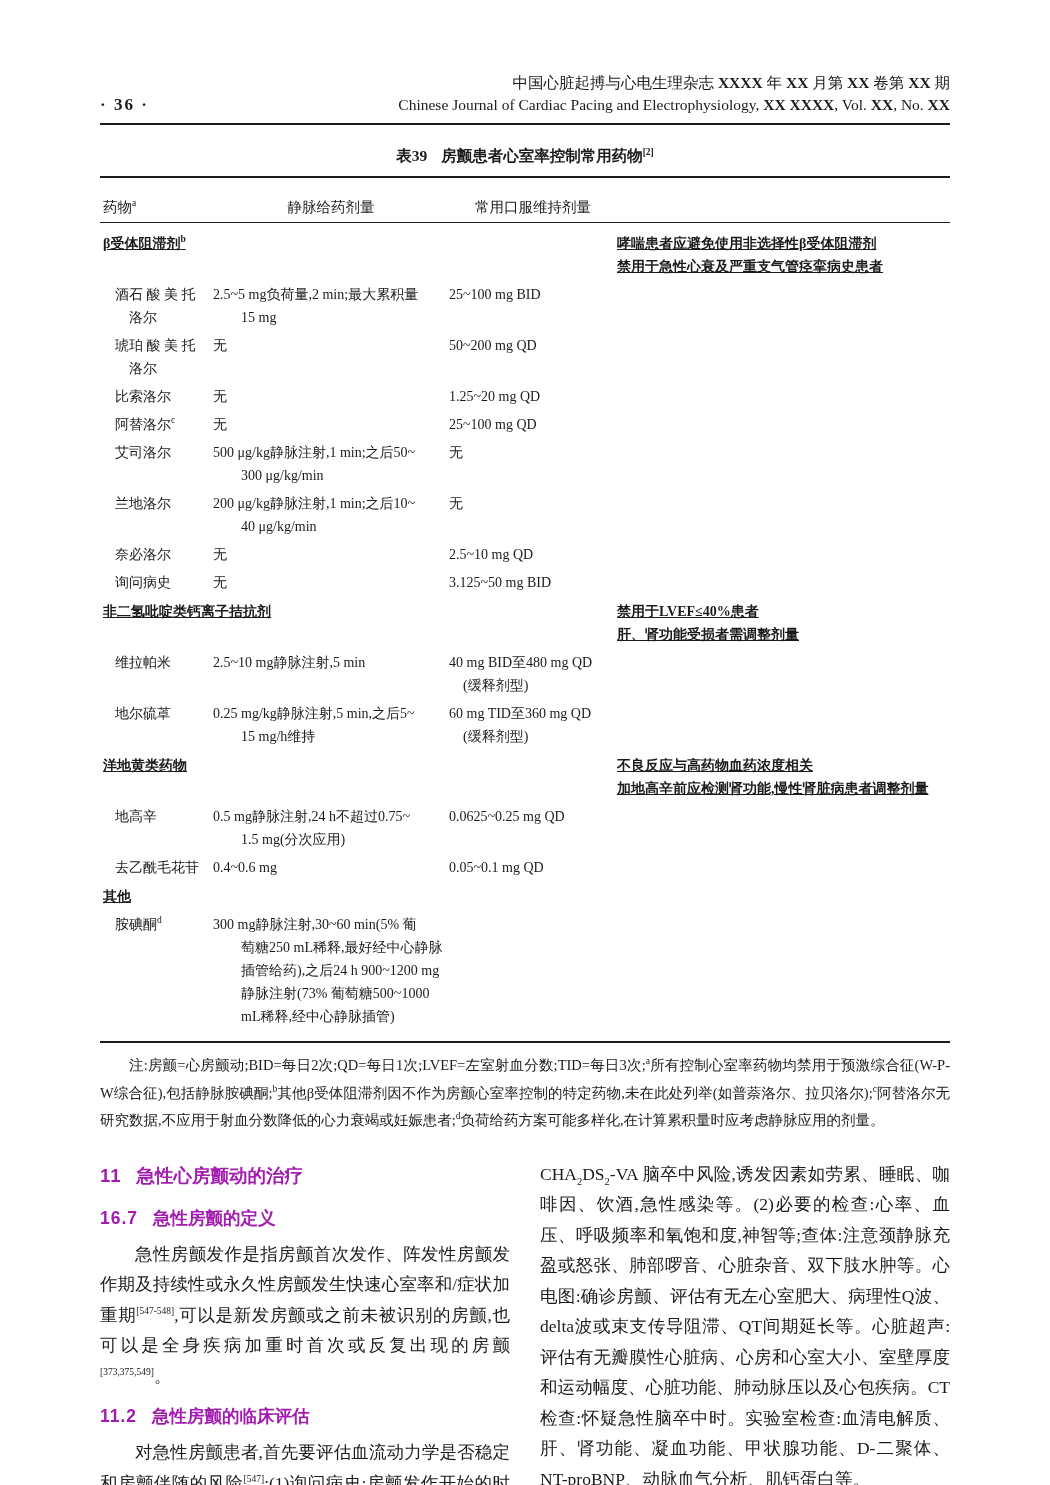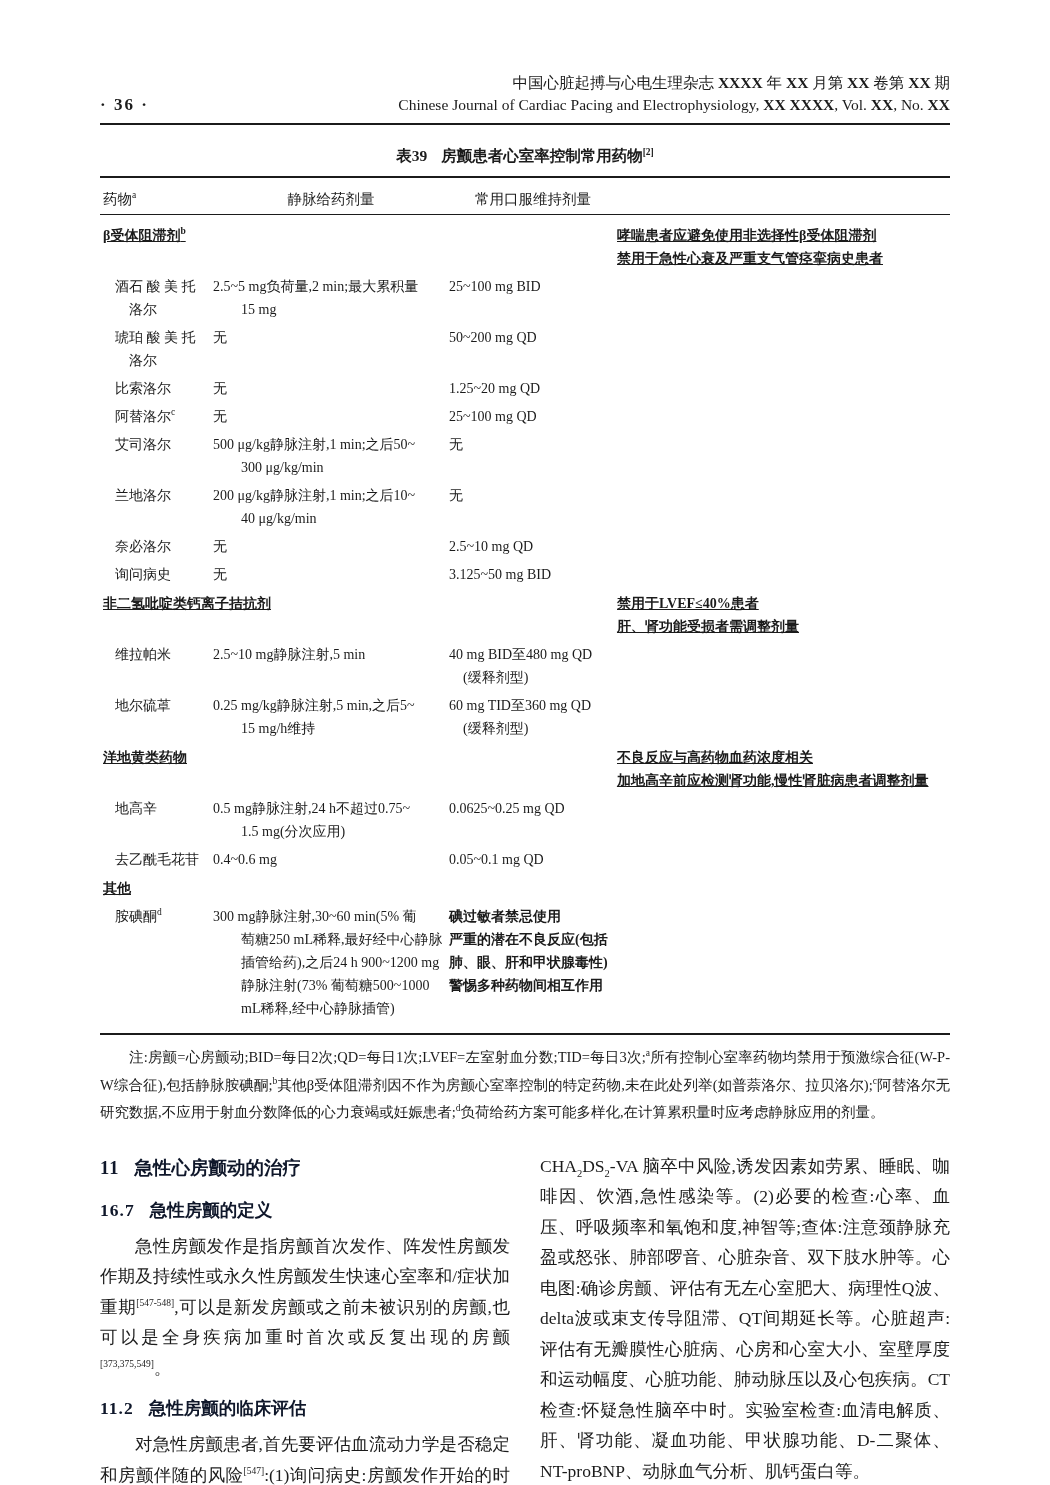--- a/index.html
+++ b/index.html
@@ -16,36 +16,36 @@
   .jlines{text-align:right;font-size:15.5px;line-height:22px;}
   .jlines b{font-weight:bold;}
   
   .caption{text-align:center;font-weight:bold;font-size:15.5px;margin:21px 0 9px 0;}
   .caption .cap-label{margin-right:14px;}
   sup{font-size:9.5px;line-height:0;vertical-align:super;}
   sub{font-size:10.5px;line-height:0;vertical-align:sub;}
   
   .tbl{border-top:2px solid #1b1b1b;border-bottom:2.5px solid #1b1b1b;font-size:14px;}
   .thead{display:grid;grid-template-columns:113px 236px 168px 333px;
-         padding:12px 0 5px 0;border-bottom:1.5px solid #1b1b1b;font-size:14.5px;}
+         padding:20px 0 5px 0;border-bottom:1.5px solid #1b1b1b;font-size:14.5px;}
   .thead .th{text-align:center;}
   .thead .th:first-child{text-align:left;padding-left:3px;}
   .tbody{padding:3px 0 8px 0;line-height:23px;}
   .trow{display:grid;grid-template-columns:113px 236px 168px 333px;margin:5px 0;}
   .trow.section{grid-template-columns:517px 333px;margin:6px 0 5px 0;text-decoration:underline;}
   .trow.section .c-name{font-weight:bold;padding-left:3px;}
   .trow.drug .c-name{padding-left:15px;}
   .c-contra{font-weight:bold;}
   .ln{white-space:pre-wrap;}
   
   .note{font-size:14.5px;line-height:27.5px;text-align:justify;text-indent:2em;margin:9px 0 0 0;}
   
   .article{display:flex;gap:30px;margin-top:24px;}
   .col{width:410px;text-align:justify;}
-  .h1,.h2{font-family:Liberation Serif, serif;font-weight:bold;color:#0f172a;}
+  .h1,.h2{font-family:Liberation Sans, sans-serif;font-weight:bold;color:#a21caf;}
   .h1{font-size:18.5px;margin:4px 0 18px 0;}
   .h2{font-size:17.5px;margin:13px 0 9px 0;}
   .hnum{margin-right:15px;letter-spacing:1px;}
   .body-p{font-size:17.5px;line-height:30.5px;text-indent:2em;margin:0;}
   .body-p.noindent{text-indent:0;}
   .body-p.jlast{text-align-last:justify;}
 </style>
 </head>
 <body>
 
@@ -259,25 +259,20 @@
         <div class="trow drug">
           <div class="cell c-name">
             <div class="ln">胺碘酮<sup>d</sup></div>
           </div>
           <div class="cell c-iv">
             <div class="ln">300 mg静脉注射,30~60 min(5% 葡</div>
             <div class="ln">　　萄糖250 mL稀释,最好经中心静脉</div>
             <div class="ln">　　插管给药),之后24 h 900~1200 mg</div>
             <div class="ln">　　静脉注射(73% 葡萄糖500~1000</div>
             <div class="ln">　　mL稀释,经中心静脉插管)</div>
-          </div>
-          <div class="cell c-contra">
-            <div class="ln">碘过敏者禁忌使用</div>
-            <div class="ln">严重的潜在不良反应(包括肺、眼、肝和甲状腺毒性)</div>
-            <div class="ln">警惕多种药物间相互作用</div>
           </div>
         </div>
       </div>
   </div>
 
   <p class="note">注:房颤=心房颤动;BID=每日2次;QD=每日1次;LVEF=左室射血分数;TID=每日3次;<sup>a</sup>所有控制心室率药物均禁用于预激综合征(W-P-W综合征),包括静脉胺碘酮;<sup>b</sup>其他β受体阻滞剂因不作为房颤心室率控制的特定药物,未在此处列举(如普萘洛尔、拉贝洛尔);<sup>c</sup>阿替洛尔无研究数据,不应用于射血分数降低的心力衰竭或妊娠患者;<sup>d</sup>负荷给药方案可能多样化,在计算累积量时应考虑静脉应用的剂量。</p>
 
   <div class="article">
     <div class="col">
         <div class="h1"><span class="hnum">11</span><span>急性心房颤动的治疗</span></div>

